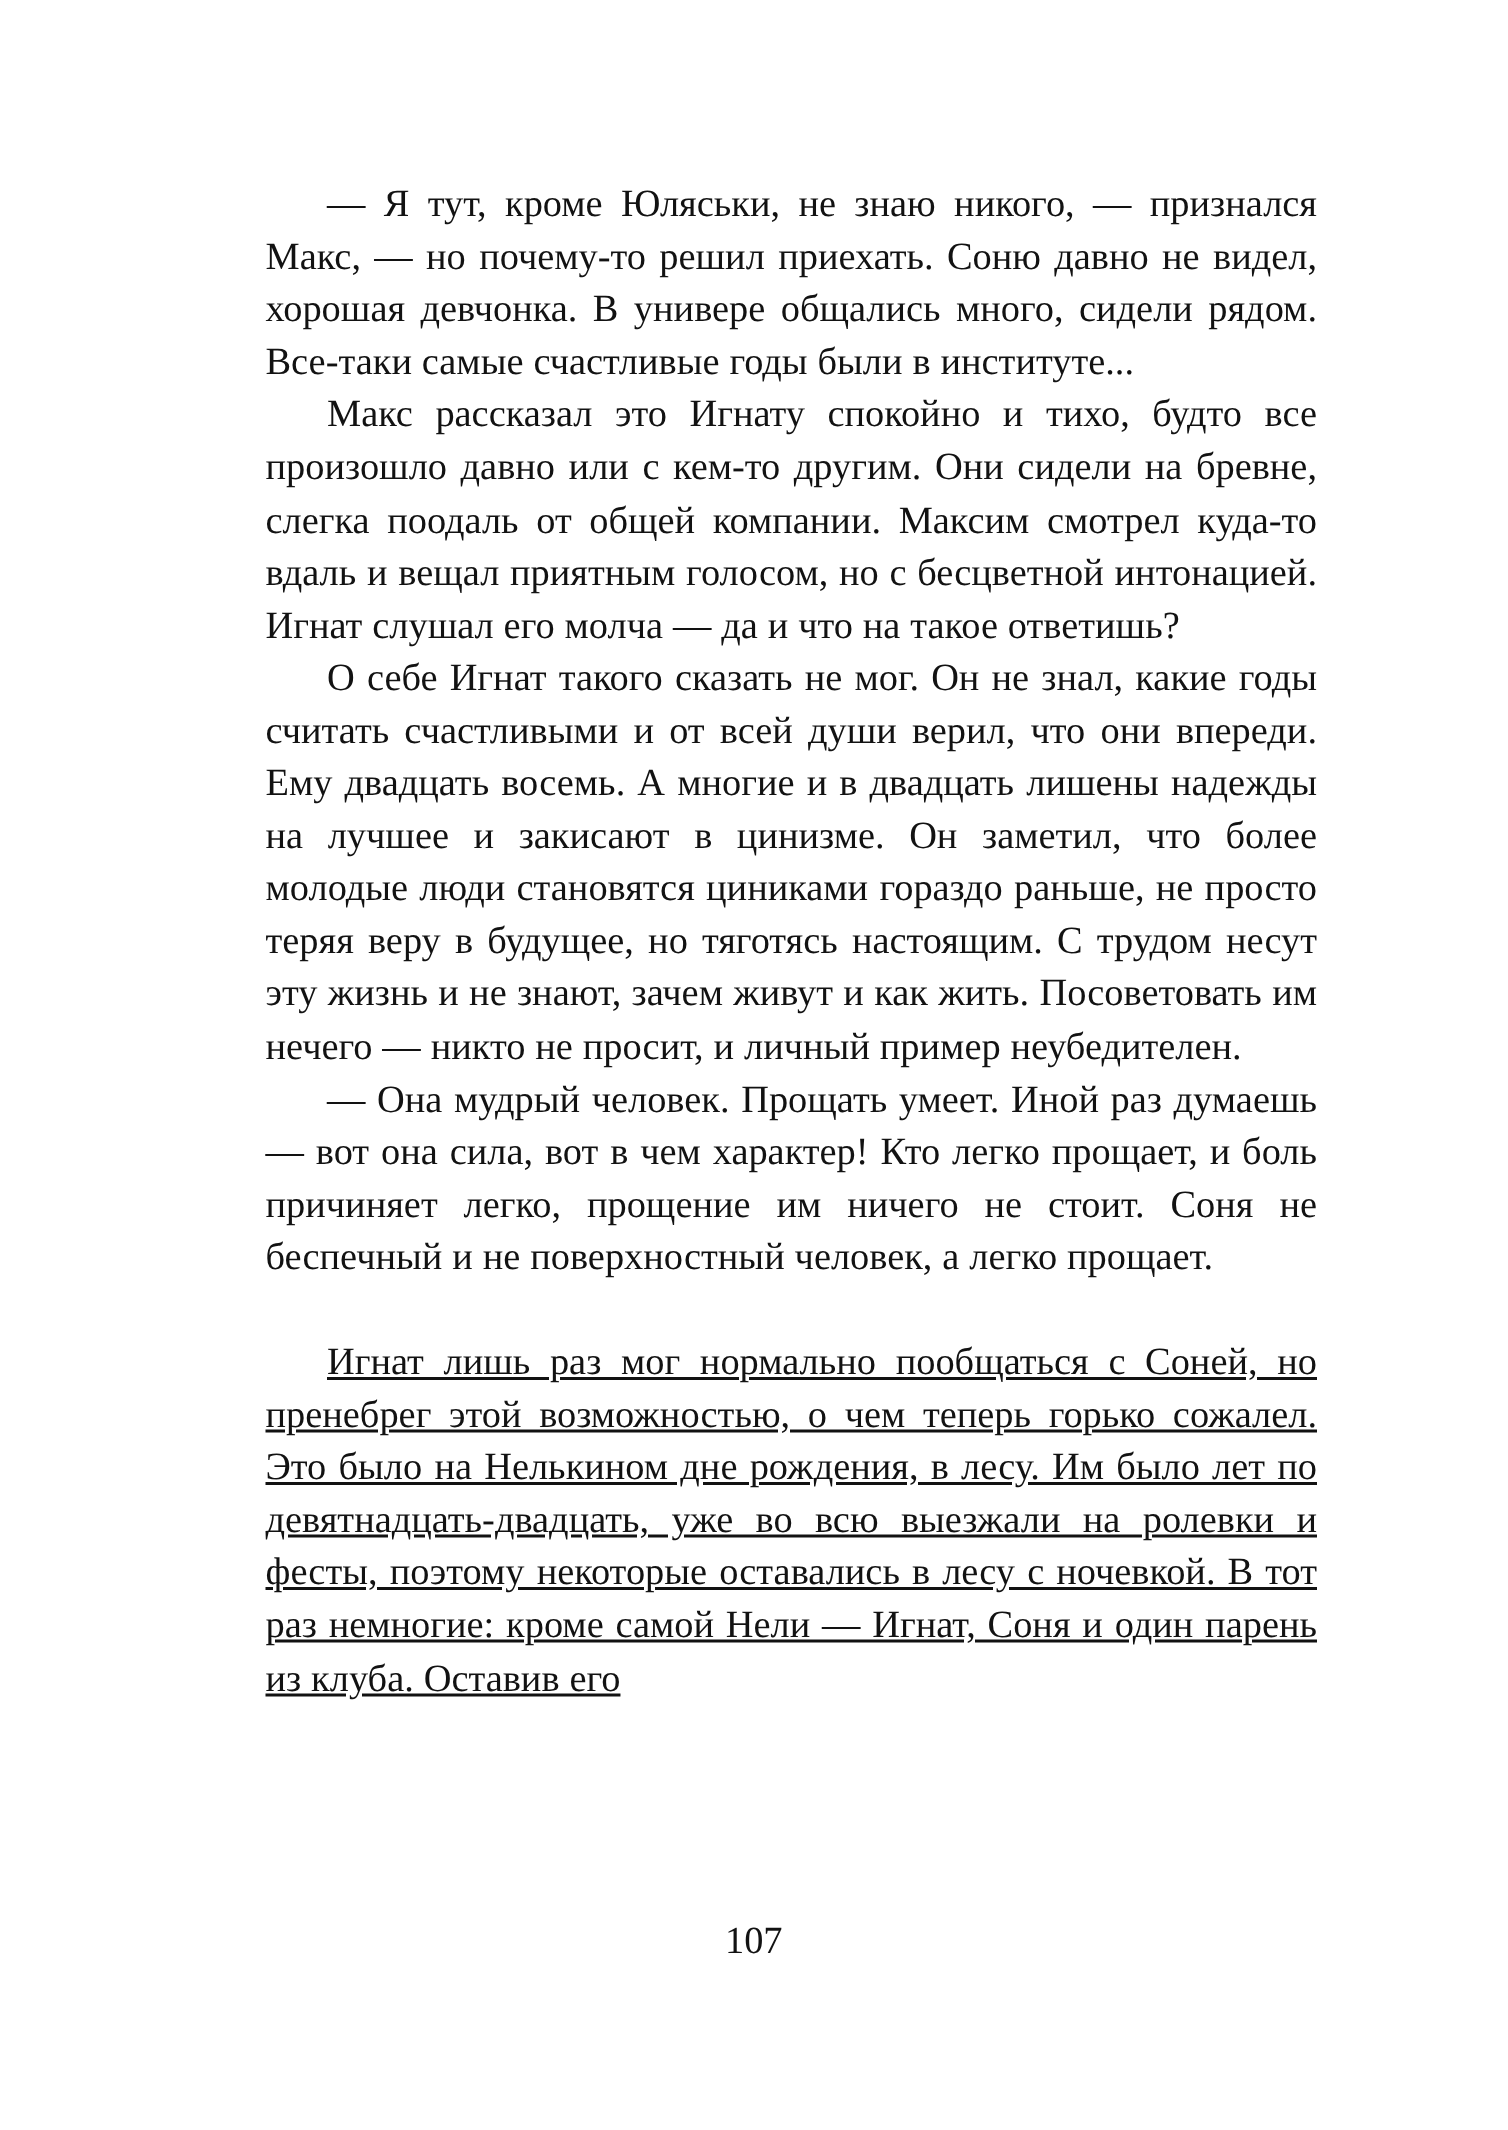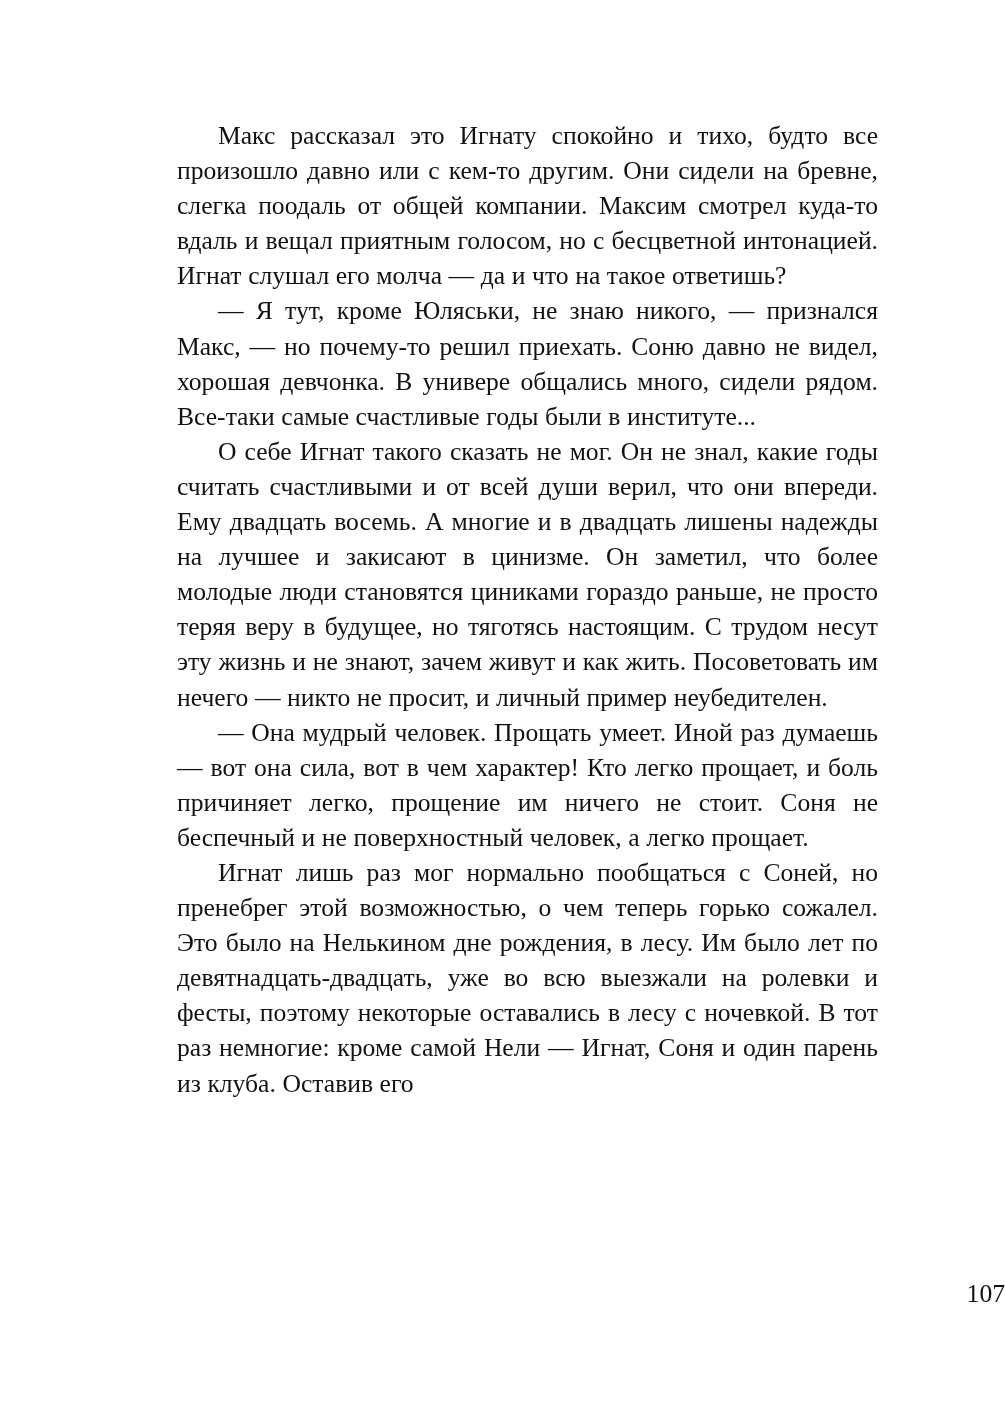--- a/index.html
+++ b/index.html
@@ -32,41 +32,43 @@
     line-height: 35.1px;
     text-align: justify;
     text-indent: 41px;
     text-justify: inter-word;
     letter-spacing: 0;
     word-spacing: 0.2px;
     hyphens: none;
   }
 
   .para.section-gap {
+    margin-top: 35px;
+    text-decoration: underline;
   }
 
   .folio {
     position: absolute;
     left: 0;
     top: 1278px;
     width: 1005px;
-    text-align: right;
+    text-align: center;
     font-size: 25.6px;
     line-height: 32px;
     color: #121212;
   }
 </style>
 </head>
 <body>
 
 <div class="page">
 
   <div class="text-block">
+    <p class="para">— Я тут, кроме Юляськи, не знаю никого, — признался Макс, — но почему-то решил приехать. Соню давно не видел, хорошая девчонка. В универе общались много, сидели рядом. Все-таки самые счастливые годы были в институте...</p>
     <p class="para">Макс рассказал это Игнату спокойно и тихо, будто все произошло давно или с кем-то другим. Они сидели на бревне, слегка поодаль от общей компании. Максим смотрел куда-то вдаль и вещал приятным голосом, но с бесцветной интонацией. Игнат слушал его молча — да и что на такое ответишь?</p>
-    <p class="para">— Я тут, кроме Юляськи, не знаю никого, — признался Макс, — но почему-то решил приехать. Соню давно не видел, хорошая девчонка. В универе общались много, сидели рядом. Все-таки самые счастливые годы были в институте...</p>
     <p class="para">О себе Игнат такого сказать не мог. Он не знал, какие годы считать счастливыми и от всей души верил, что они впереди. Ему двадцать восемь. А многие и в двадцать лишены надежды на лучшее и закисают в цинизме. Он заметил, что более молодые люди становятся циниками гораздо раньше, не просто теряя веру в будущее, но тяготясь настоящим. С трудом несут эту жизнь и не знают, зачем живут и как жить. Посоветовать им нечего — никто не просит, и личный пример неубедителен.</p>
     <p class="para">— Она мудрый человек. Прощать умеет. Иной раз думаешь — вот она сила, вот в чем характер! Кто легко прощает, и боль причиняет легко, прощение им ничего не стоит. Соня не беспечный и не поверхностный человек, а легко прощает.</p>
     <p class="para section-gap">Игнат лишь раз мог нормально пообщаться с Соней, но пренебрег этой возможностью, о чем теперь горько сожалел. Это было на Нелькином дне рождения, в лесу. Им было лет по девятнадцать-двадцать, уже во всю выезжали на ролевки и фесты, поэтому некоторые оставались в лесу с ночевкой. В тот раз немногие: кроме самой Нели — Игнат, Соня и один парень из клуба. Оставив его</p>
   </div>
 
   <div class="folio">107</div>
 
 </div>
 
 </body></html>

